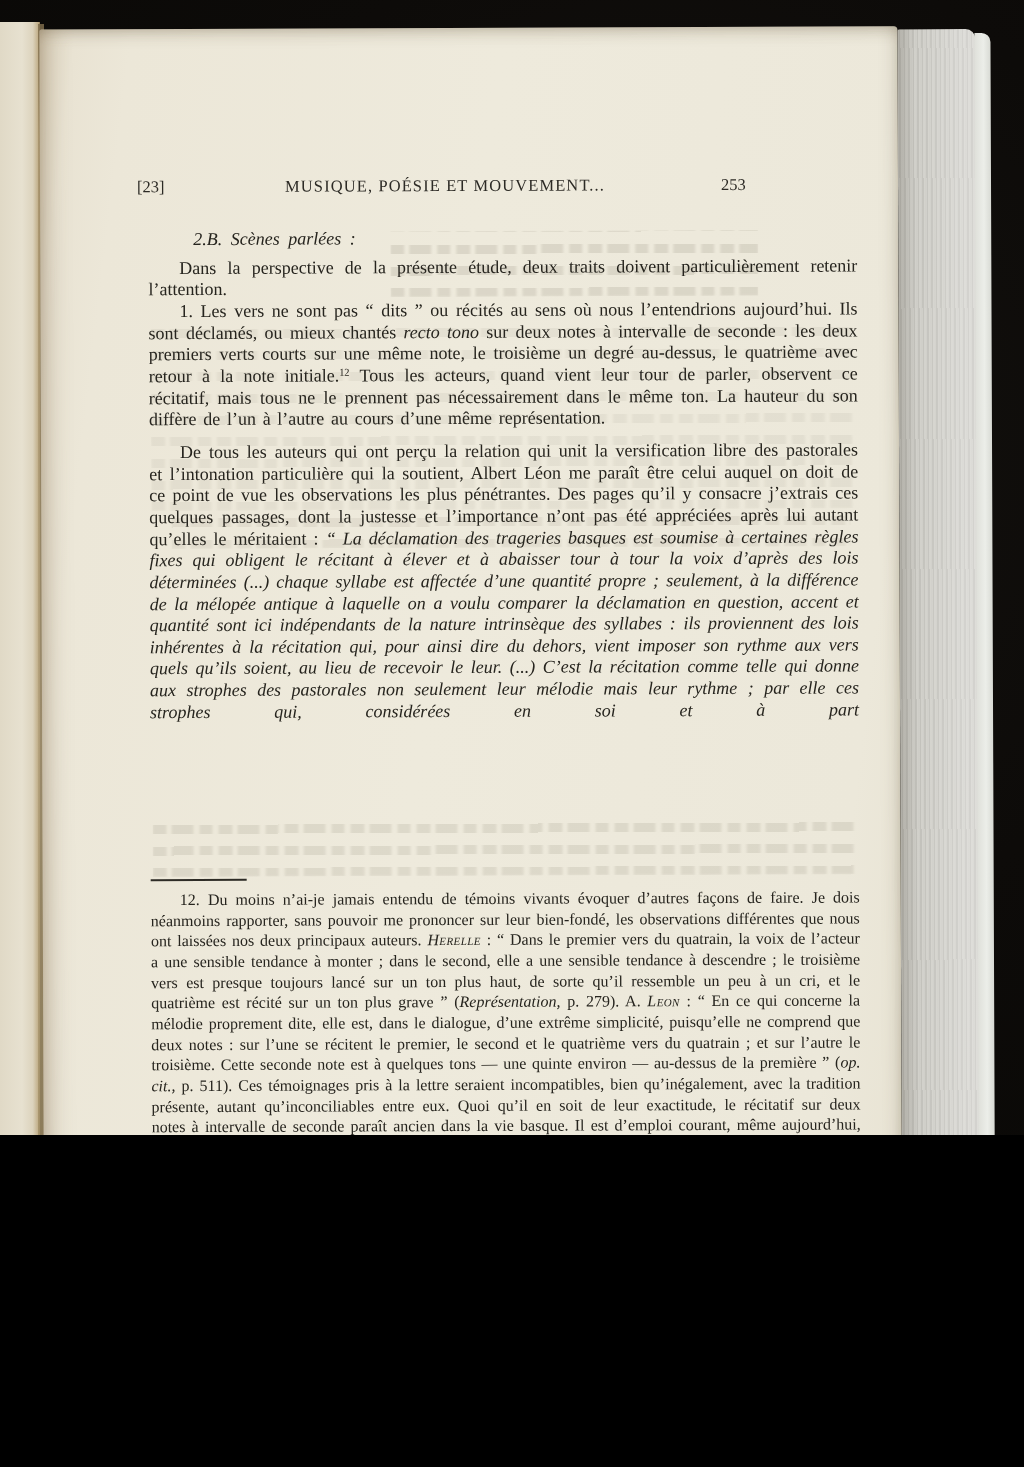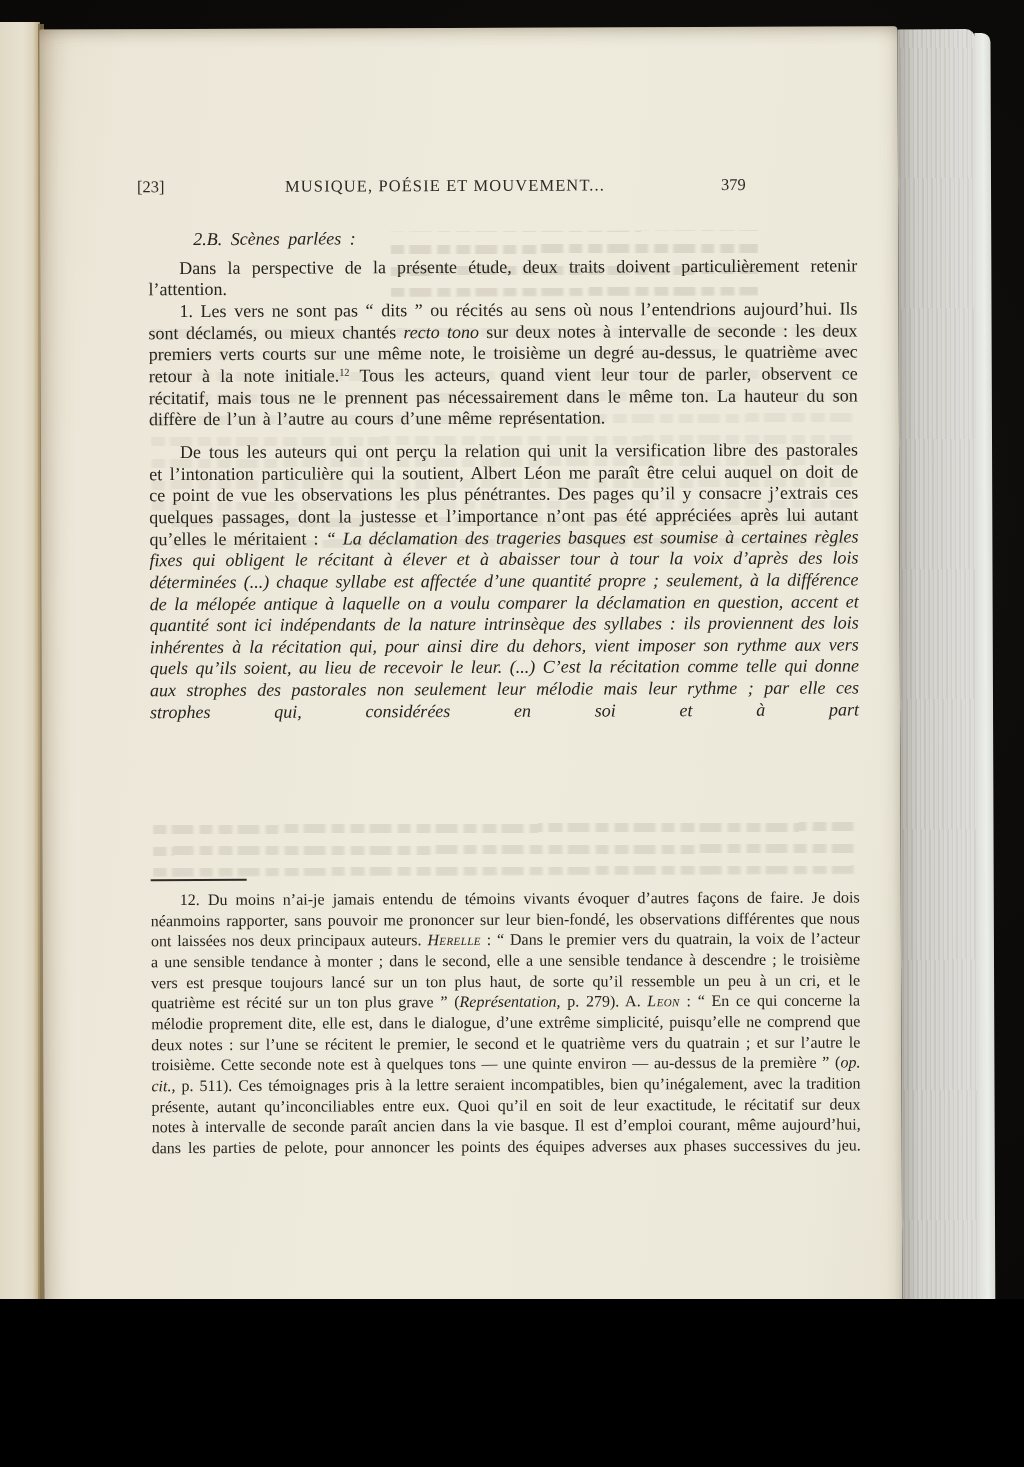--- a/index.html
+++ b/index.html
@@ -1,16 +1,16 @@
 <!DOCTYPE html>
 <html><head>
 <meta charset="utf-8">
 <style>
   html,body{margin:0;padding:0;background:#000;}
-  .scene{position:relative;width:1024px;height:1299px;overflow:hidden;
+  .scene{position:relative;width:1024px;height:1135px;overflow:hidden;
          background:radial-gradient(ellipse at 65% 40%, #14120f 0%, #0d0b09 55%, #090806 100%);
          font-family:"Liberation Serif","DejaVu Serif",serif;}
   
   .facing-page{position:absolute;left:0;top:22px;width:40px;height:1420px;
          background:linear-gradient(90deg,#e0d9c6 0%,#e7e1d0 55%,#dcd3bd 82%,#c0ad87 96%,#8f7a52 100%);
          border-radius:0 0 10px 26px;}
   .gutter{position:absolute;left:38px;top:24px;width:6px;height:1414px;
          background:linear-gradient(180deg,#7b6a4a,#a5916b 8%,#b3a17c 50%,#9c8960 92%,#5f4f33);
          opacity:.85;filter:blur(.4px);}
   .book-right{position:absolute;left:0;top:0;width:1024px;height:1467px;
@@ -75,21 +75,21 @@
 
     <div class="page">
       <div class="ghost g1"></div>
       <div class="ghost g2"></div>
       <div class="ghost g3"></div>
       <div class="ghost g4"></div>
 
       <div class="header">
         <span class="h-num">[23]</span>
         <span class="h-title">MUSIQUE, POÉSIE ET MOUVEMENT...</span>
-        <span class="h-page">379</span>
+        <span class="h-page">253</span>
       </div>
 
       <div class="textblock">
         <p class="sec-heading">2.B. Scènes parlées :</p>
         <p class="para"><span>Dans la perspective de la présente étude, deux traits doivent particulièrement retenir l’attention.</span></p>
         <p class="para"><span>1. Les vers ne sont pas “ dits ” ou récités au sens où nous l’entendrions aujourd’hui. Ils sont déclamés, ou mieux chantés </span><span class="seg-i">recto tono</span><span> sur deux notes à intervalle de seconde : les deux premiers verts courts sur une même note, le troisième un degré au-dessus, le quatrième avec retour à la note initiale.</span><span class="seg-sup">12</span><span> Tous les acteurs, quand vient leur tour de parler, observent ce récitatif, mais tous ne le prennent pas nécessairement dans le même ton. La hauteur du son diffère de l’un à l’autre au cours d’une même représentation.</span></p>
         <p class="para para-gap para-runs-on"><span>De tous les auteurs qui ont perçu la relation qui unit la versification libre des pastorales et l’intonation particulière qui la soutient, Albert Léon me paraît être celui auquel on doit de ce point de vue les observations les plus pénétrantes. Des pages qu’il y consacre j’extrais ces quelques passages, dont la justesse et l’importance n’ont pas été appréciées après lui autant qu’elles le méritaient : </span><span class="seg-i">“ La déclamation des trageries basques est soumise à certaines règles fixes qui obligent le récitant à élever et à abaisser tour à tour la voix d’après des lois déterminées (...) chaque syllabe est affectée d’une quantité propre ; seulement, à la différence de la mélopée antique à laquelle on a voulu comparer la déclamation en question, accent et quantité sont ici indépendants de la nature intrinsèque des syllabes : ils proviennent des lois inhérentes à la récitation qui, pour ainsi dire du dehors, vient imposer son rythme aux vers quels qu’ils soient, au lieu de recevoir le leur. (...) C’est la récitation comme telle qui donne aux strophes des pastorales non seulement leur mélodie mais leur rythme ; par elle ces strophes qui, considérées en soi et à part</span></p>
       </div>
 
       <div class="fn-rule"></div>

